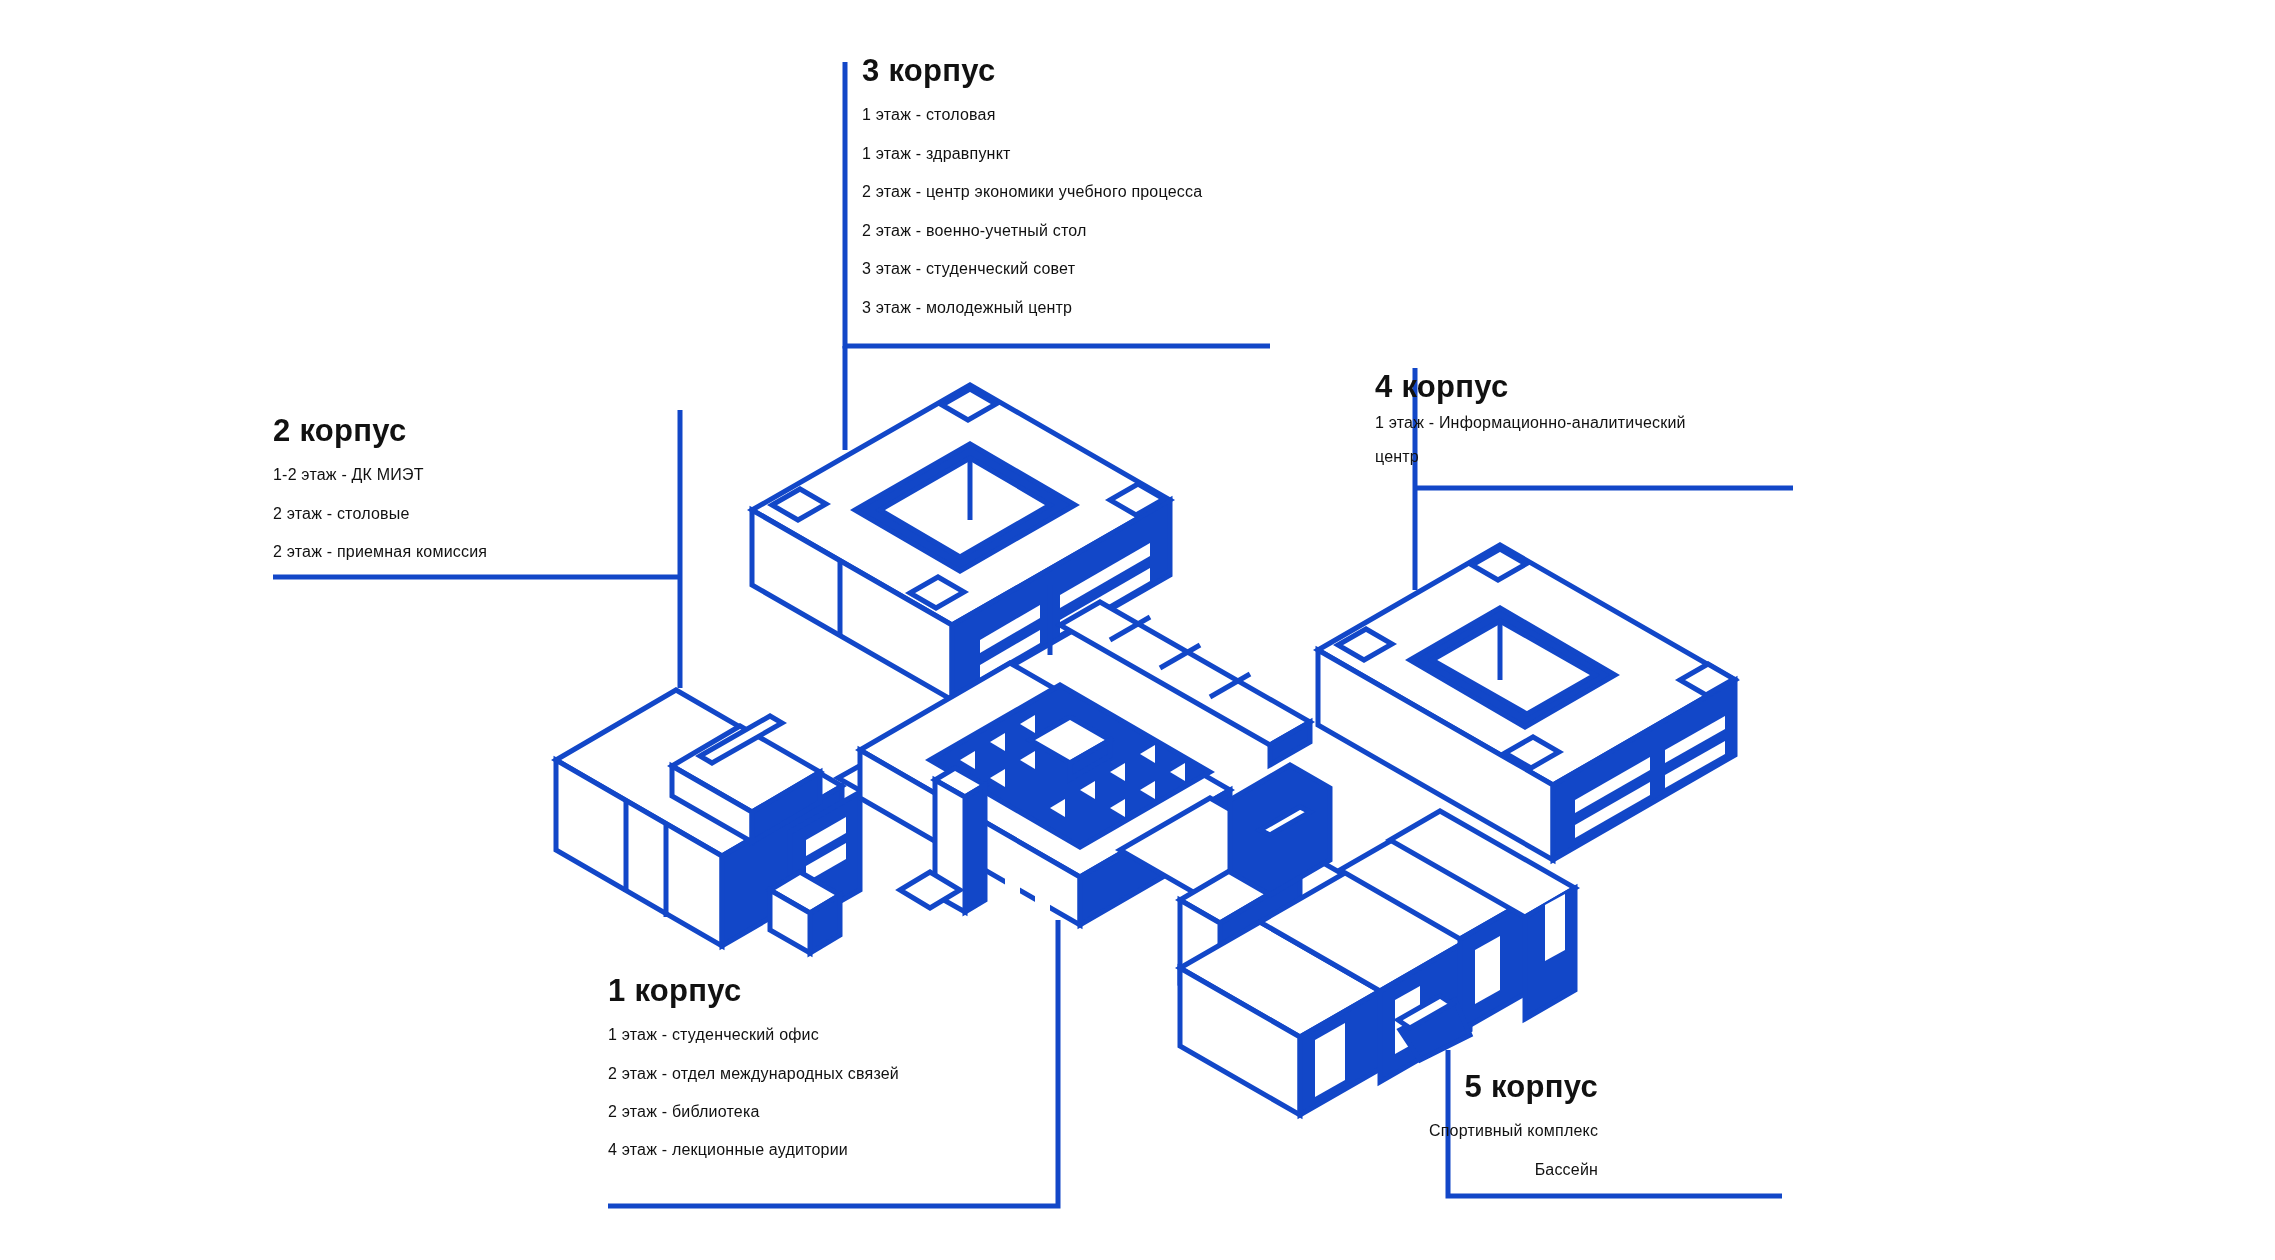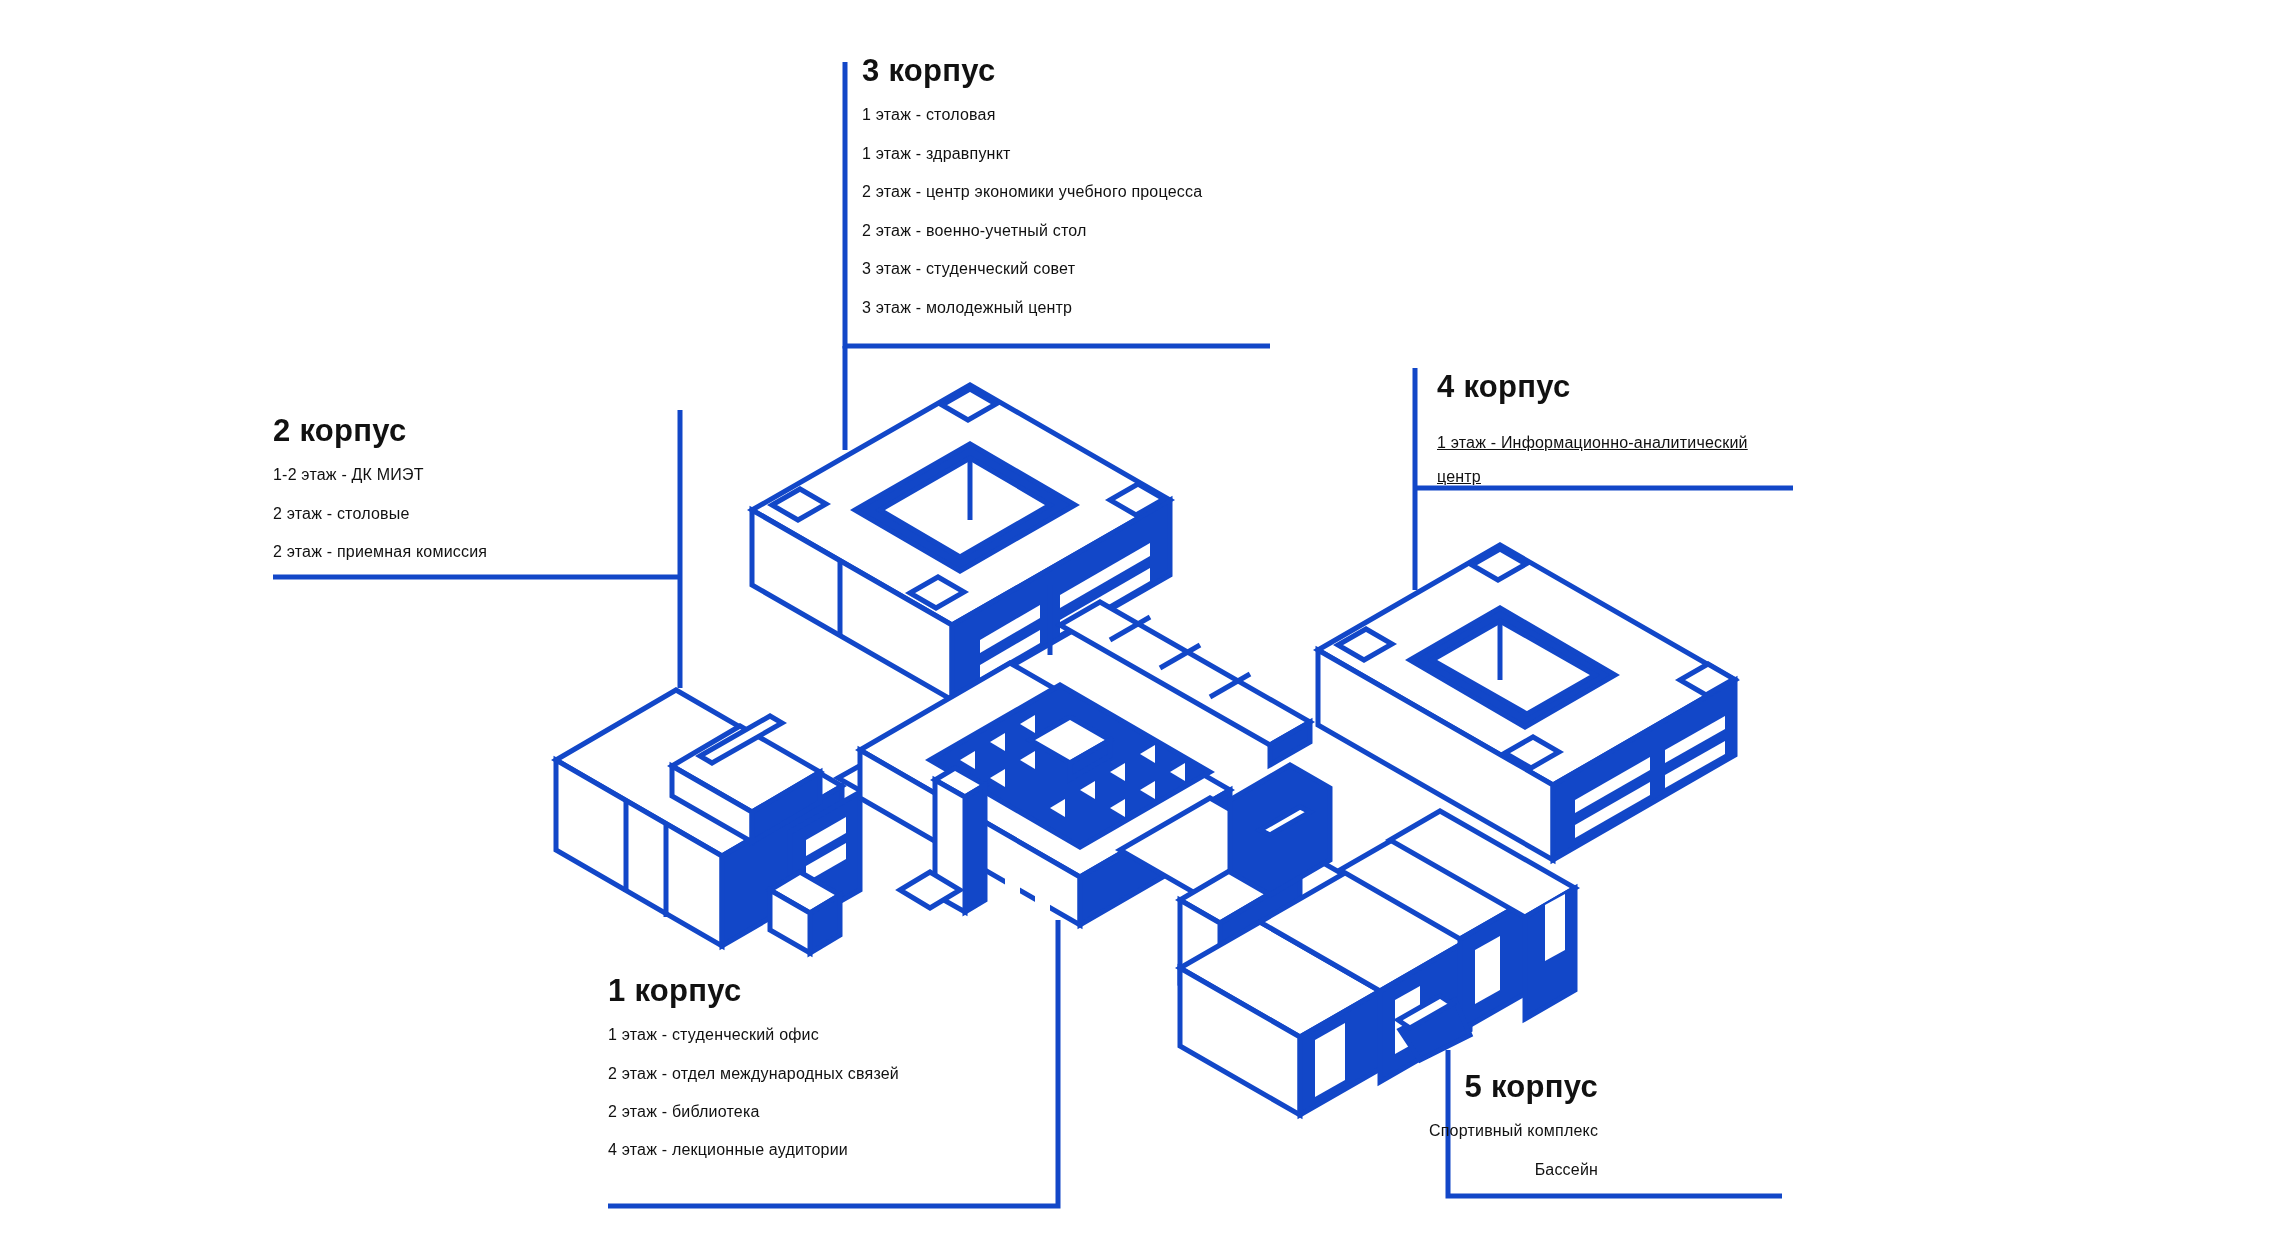--- a/index.html
+++ b/index.html
@@ -197,23 +197,23 @@
 
 <div class="label" style="left:273px; top:412px;">
   <h2>2 корпус</h2>
   <ul style="margin-top:6px;">
     <li>1-2 этаж - ДК МИЭТ</li>
     <li>2 этаж - столовые</li>
     <li>2 этаж - приемная комиссия</li>
   </ul>
 </div>
 
-<div class="label" style="left:1437px; top:368px; width:350px;">
+<div class="label" style="left:1375px; top:368px; width:350px;">
   <h2>4 корпус</h2>
-  <ul style="margin-top:20px;text-decoration:underline;">
+  <ul style="margin-top:0;">
     <li class="wrap" style="white-space:normal; line-height:34px; padding:0;">1 этаж - Информационно-аналитический центр</li>
   </ul>
 </div>
 
 <div class="label" style="left:608px; top:972px; width:440px;">
   <h2>1 корпус</h2>
   <ul style="margin-top:6px;">
     <li>1 этаж - студенческий офис</li>
     <li class="wrap">2 этаж - отдел международных связей</li>
     <li>2 этаж - библиотека</li>

